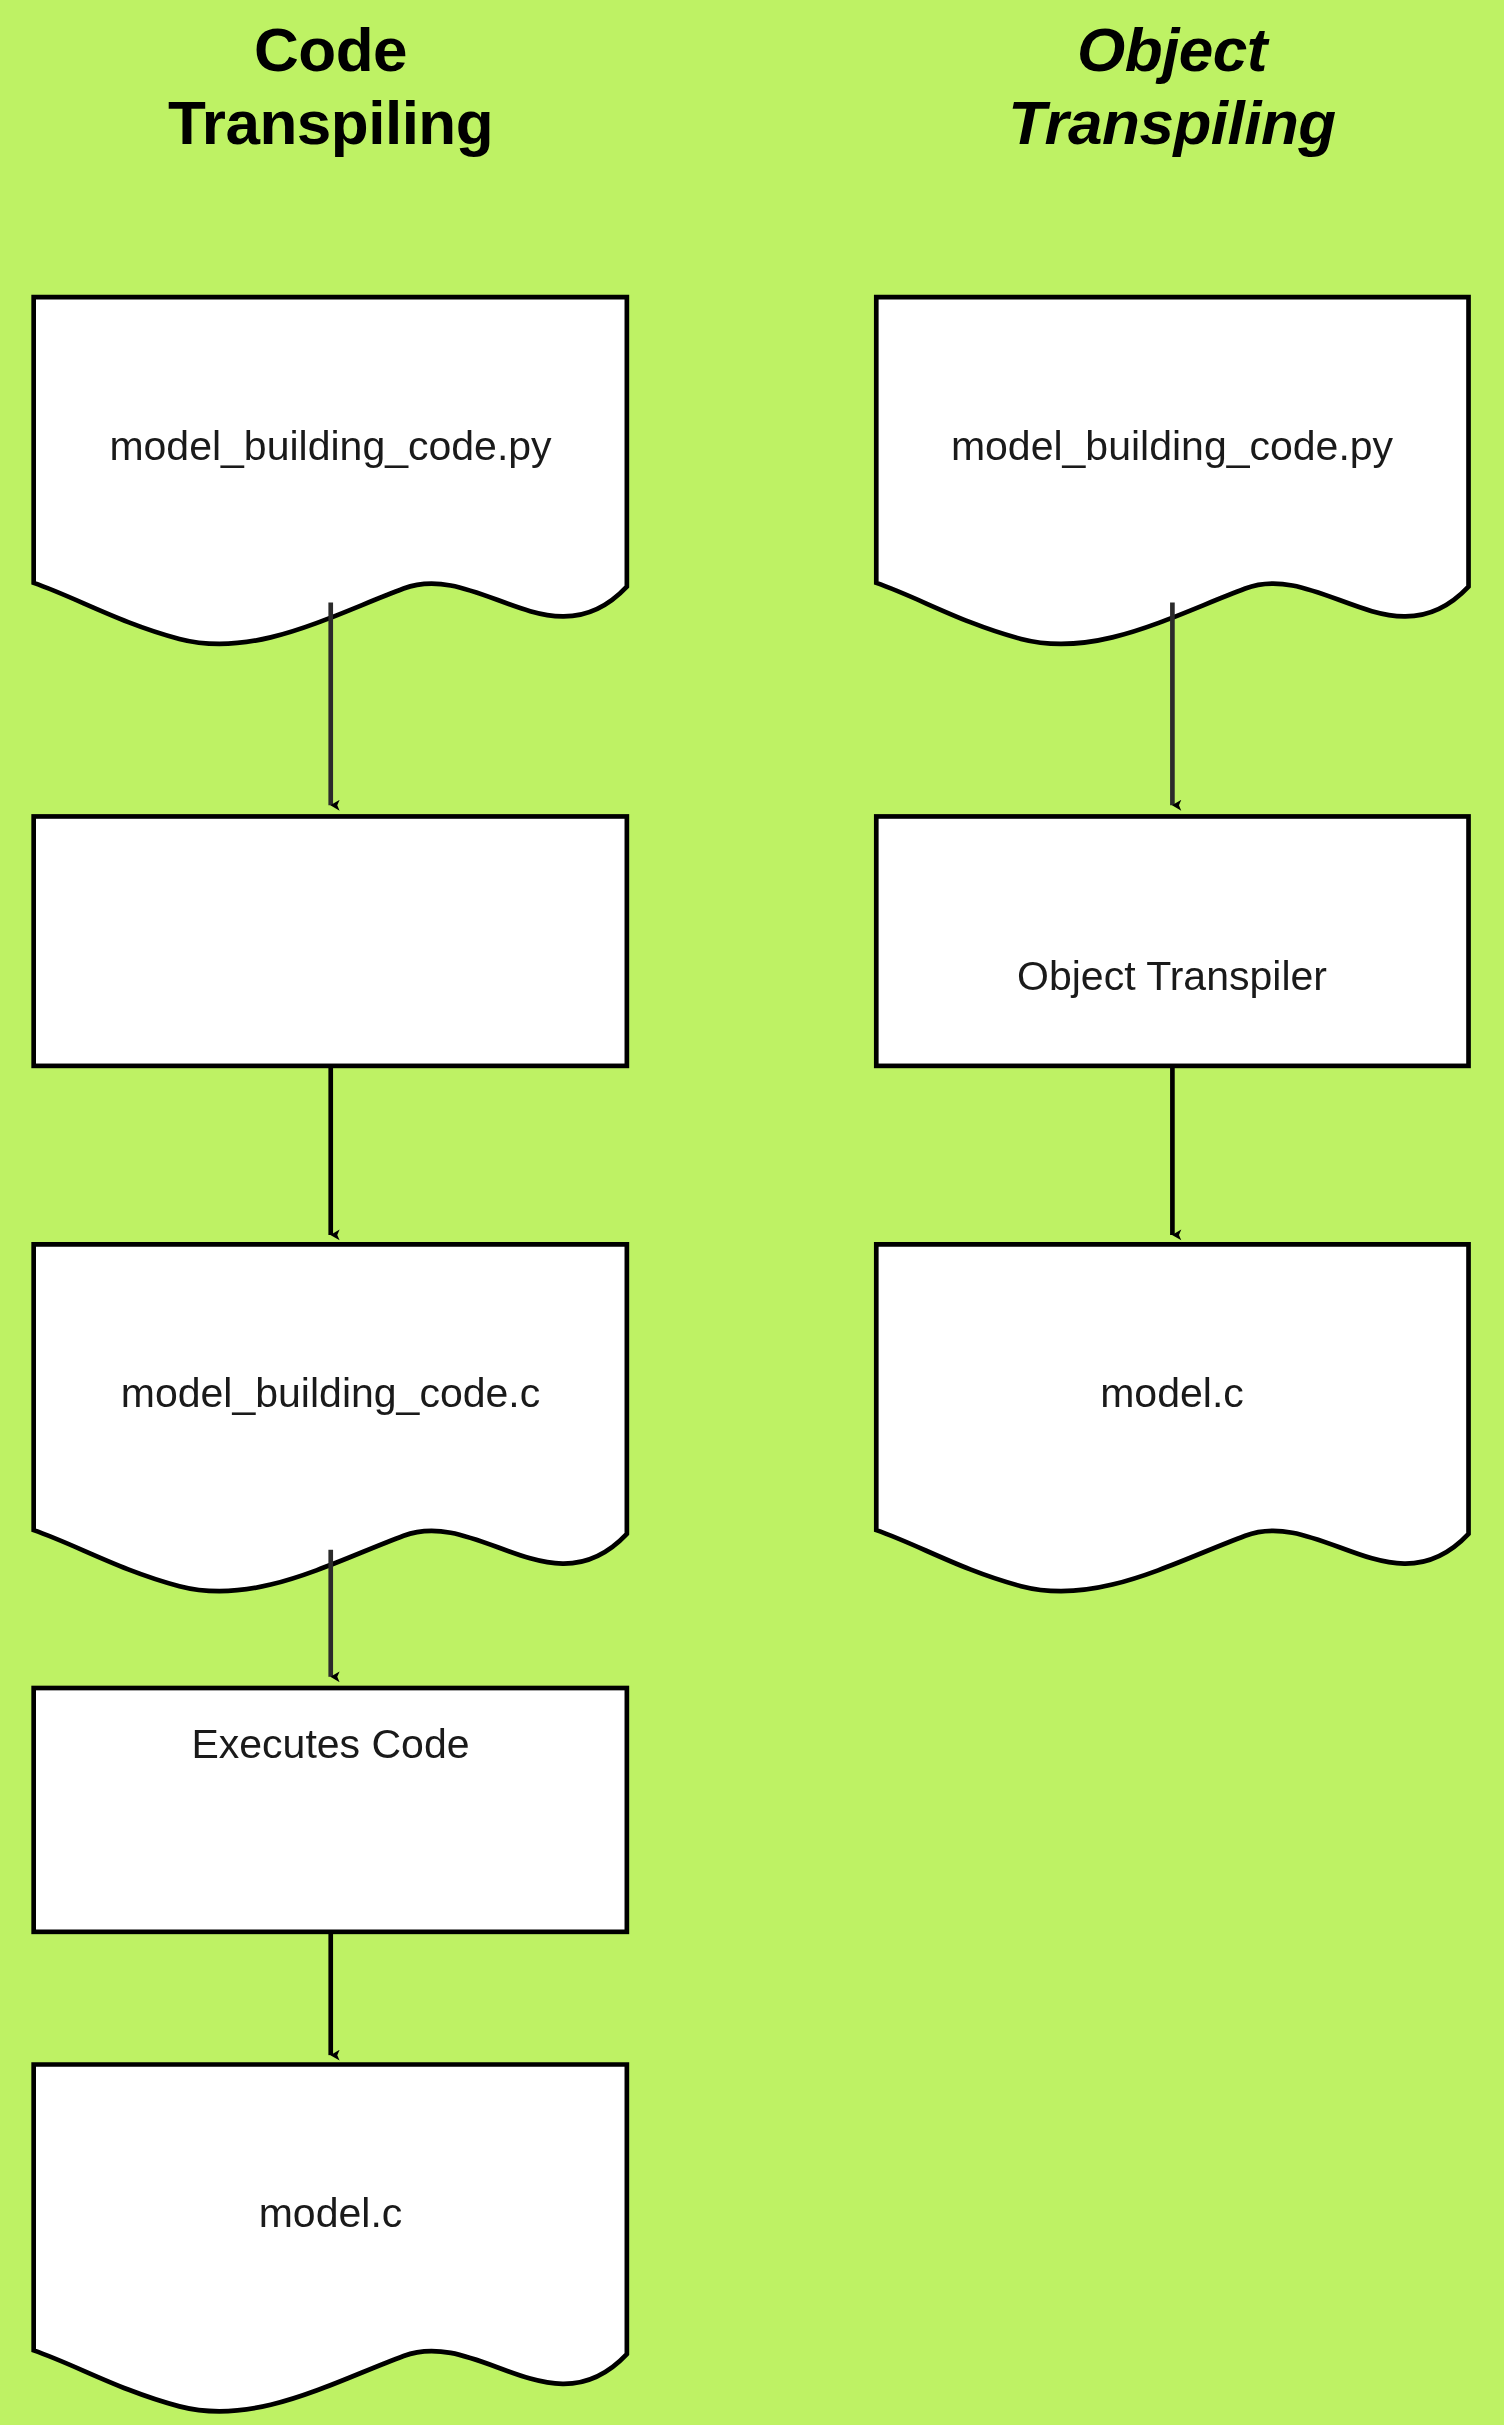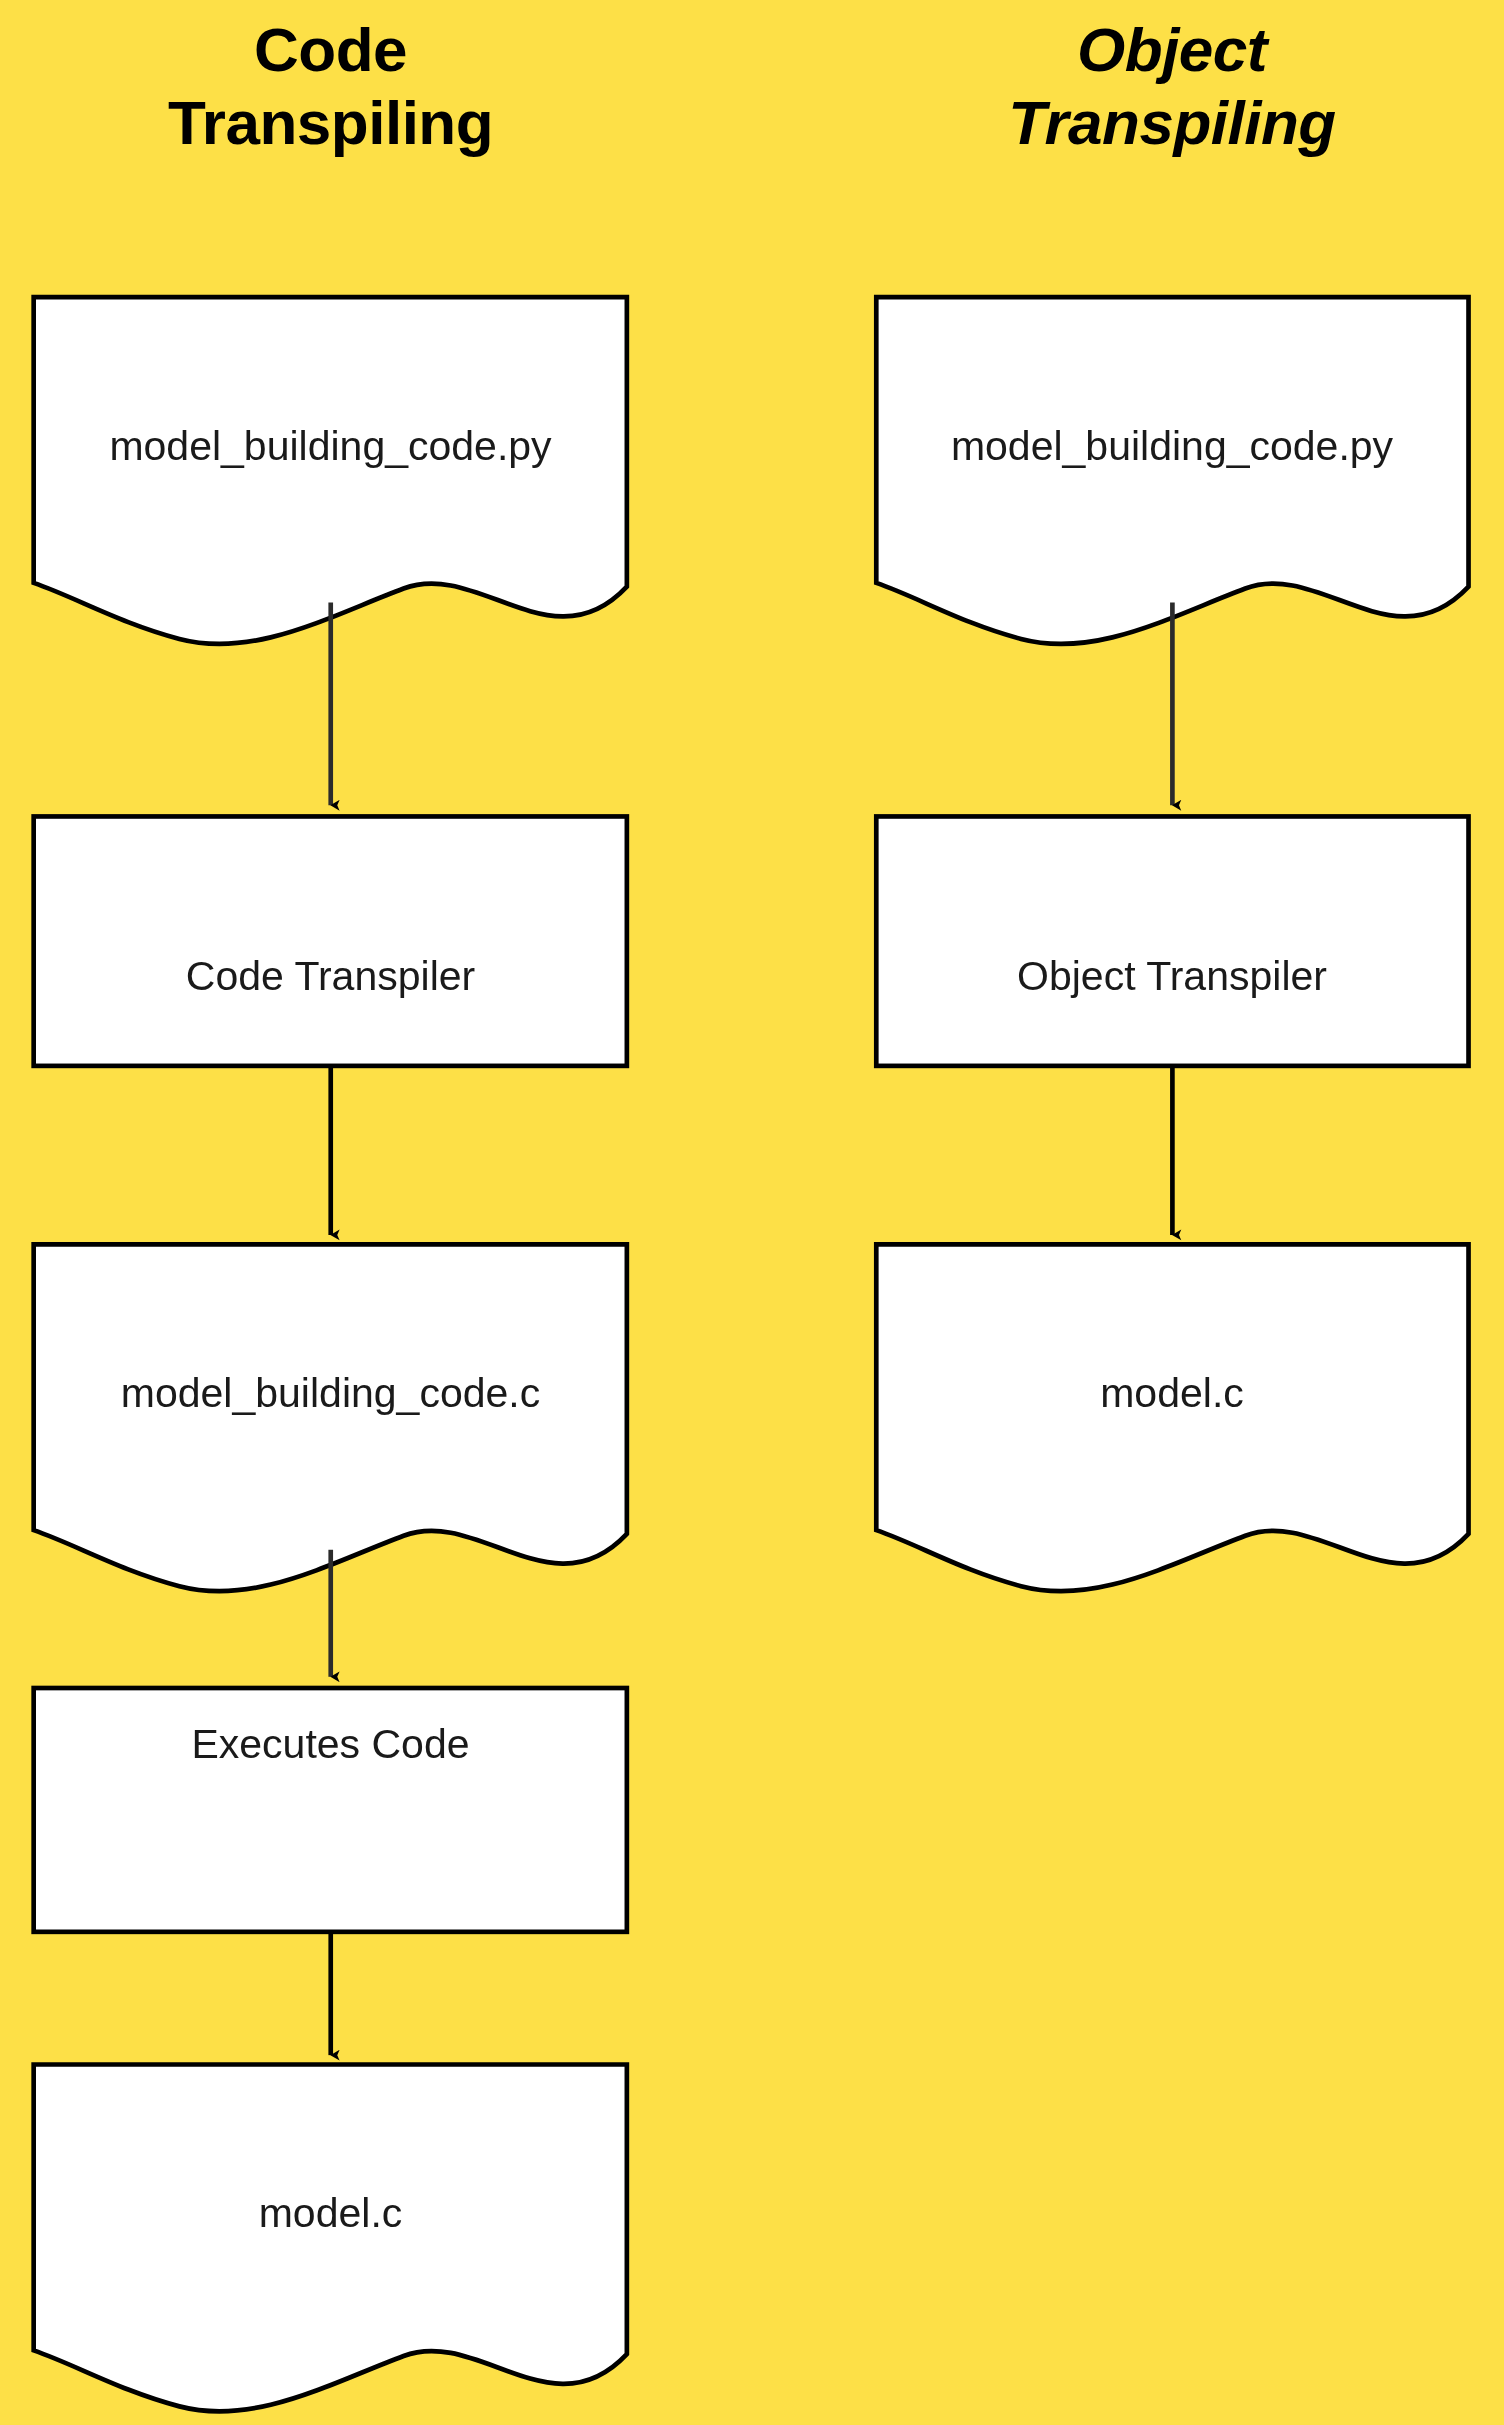--- a/index.html
+++ b/index.html
@@ -8,21 +8,21 @@
     background: #ffffff;
   }
   body {
     font-family: "Liberation Sans", sans-serif;
     -webkit-font-smoothing: antialiased;
   }
   #canvas {
     position: relative;
     width: 1505px;
     height: 2426px;
-    background: #fde047;
+    background: #bef264;
     overflow: hidden;
   }
   #diagram-svg {
     position: absolute;
     left: 0;
     top: 0;
     width: 1505px;
     height: 2426px;
     display: block;
   }
@@ -115,23 +115,20 @@
 
   <div class="title-block" style="left:876px; top:13px; width:592px;font-style:italic;">
     <div class="col-title">Object</div>
     <div class="col-title">Transpiling</div>
   </div>
 
   <div class="label-block" style="left:34px; top:383px; width:593px; height:56px;">
     <span class="node-label">model_building_code.py</span>
   </div>
 
-  <div class="label-block" style="left:34px; top:913px; width:593px; height:56px;">
-    <span class="node-label">Code Transpiler</span>
-  </div>
 
   <div class="label-block" style="left:34px; top:1330px; width:593px; height:56px;">
     <span class="node-label">model_building_code.c</span>
   </div>
 
   <div class="label-block" style="left:34px; top:1681px; width:593px; height:56px;">
     <span class="node-label">Executes Code</span>
   </div>
 
   <div class="label-block" style="left:34px; top:2150px; width:593px; height:56px;">

